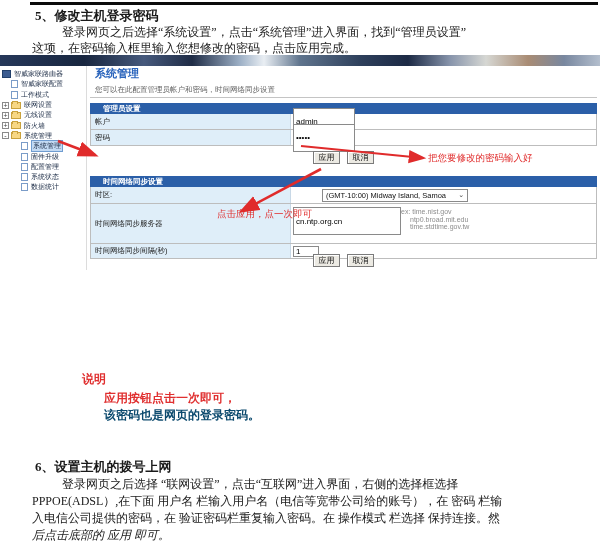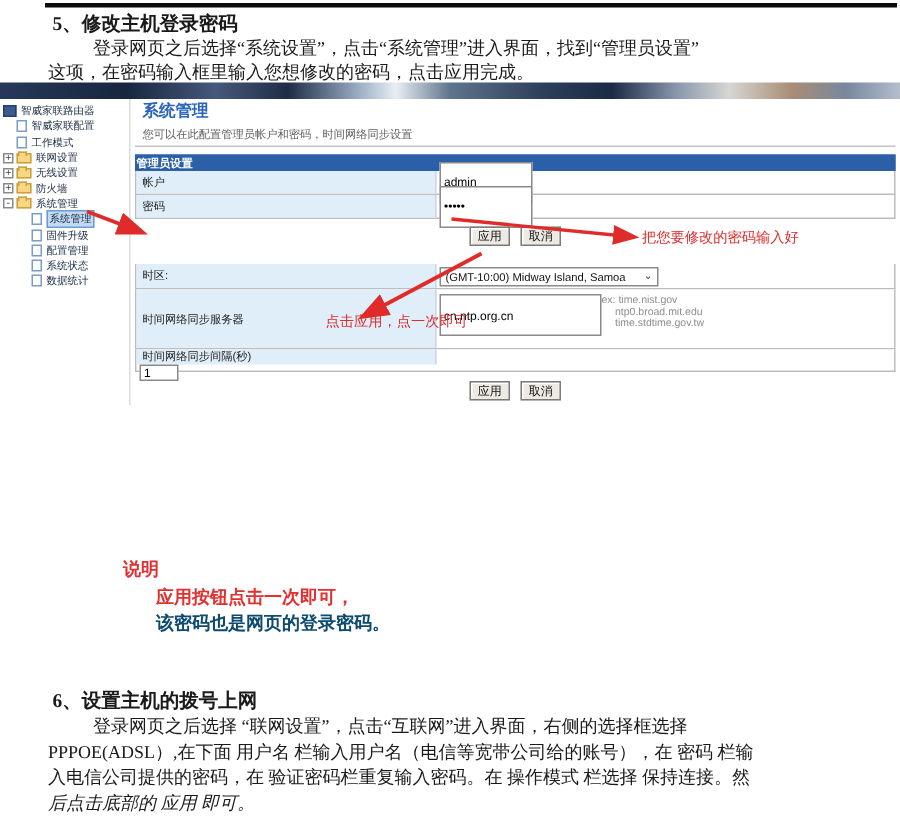--- a/index.html
+++ b/index.html
@@ -48,26 +48,26 @@
   
   .m-title { left:95px; top:66px; font-size:11px; font-weight:bold; color:#2a64bc;
              font-family:"Liberation Sans", sans-serif; }
   .m-desc  { left:95px; top:85px; font-size:7.5px; color:#5f5f5f;
              font-family:"Liberation Sans", sans-serif; }
   .m-hr    { left:90px; top:97px; width:507px; height:1px; background:#c4c4c4; }
 
   .tbl { left:90px; width:507px; font-family:"Liberation Sans", sans-serif; }
   .tbl1 { top:103px; } .tbl2 { top:176px; }
   .thead { height:11px; background:#2b5fa8; color:#ffffff; font-size:7.5px; font-weight:bold;
-           display:flex; align-items:center; padding-left:0; border:1px solid #2b5fa8; }
+           display:flex; align-items:center; padding-left:12px; border:1px solid #2b5fa8; }
   .trowt { display:flex; border:1px solid #bdbdbd; border-top:none; background:#fff; }
   .lcell { width:200px; background:#dfeef9; border-right:1px solid #c8d8e6; font-size:7.5px;
            color:#222; display:flex; align-items:center; padding-left:4px; flex:0 0 auto; }
   .vcell { flex:1; display:flex; align-items:center; padding-left:2px; }
-  .h16 { height:16px; } .h17 { height:17px; } .h15 { height:15px;flex-direction:column; }
+  .h16 { height:16px; } .h17 { height:17px;gap:29px; } .h15 { height:15px; }
   .hsrv { height:40px; }
   .hsrv .vcell { flex-direction:row; align-items:flex-start; justify-content:flex-start; padding-top:3px; }
   .uiinput { height:28px; border:1px solid #8a8a8a; font-size:8px; padding:0 2px;
              font-family:"Liberation Sans", sans-serif; background:#fff; }
   .w62 { width:62px; } .w108 { width:108px; } .w26 { width:26px; height:11px; }
   .uisel { width:146px; height:13px; border:1px solid #8a8a8a; background:#fff; font-size:7.5px;
            display:flex; align-items:center; justify-content:space-between; padding:0 3px; color:#111; }
   .chev { font-size:7px; color:#444; }
   .hints { font-size:7px; color:#8d8d8d; line-height:7.5px; margin-top:1px; }
   .hints .hi { padding-left:9px; }
@@ -169,20 +169,21 @@
     </div>
   </div>
 </div>
 
 <div class="abs btnbar bb1">
   <div class="uibtn">应用</div>
   <div class="uibtn">取消</div>
 </div>
 
 <div class="abs tbl tbl2">
+  <div class="thead">时间网络同步设置</div>
   <div class="trowt h17">
     <div class="lcell">时区:</div>
     <div class="vcell">
       <div class="uisel">
         <span>(GMT-10:00) Midway Island, Samoa</span>
         <span class="chev">⌄</span>
       </div>
     </div>
   </div>
   <div class="trowt hsrv">

